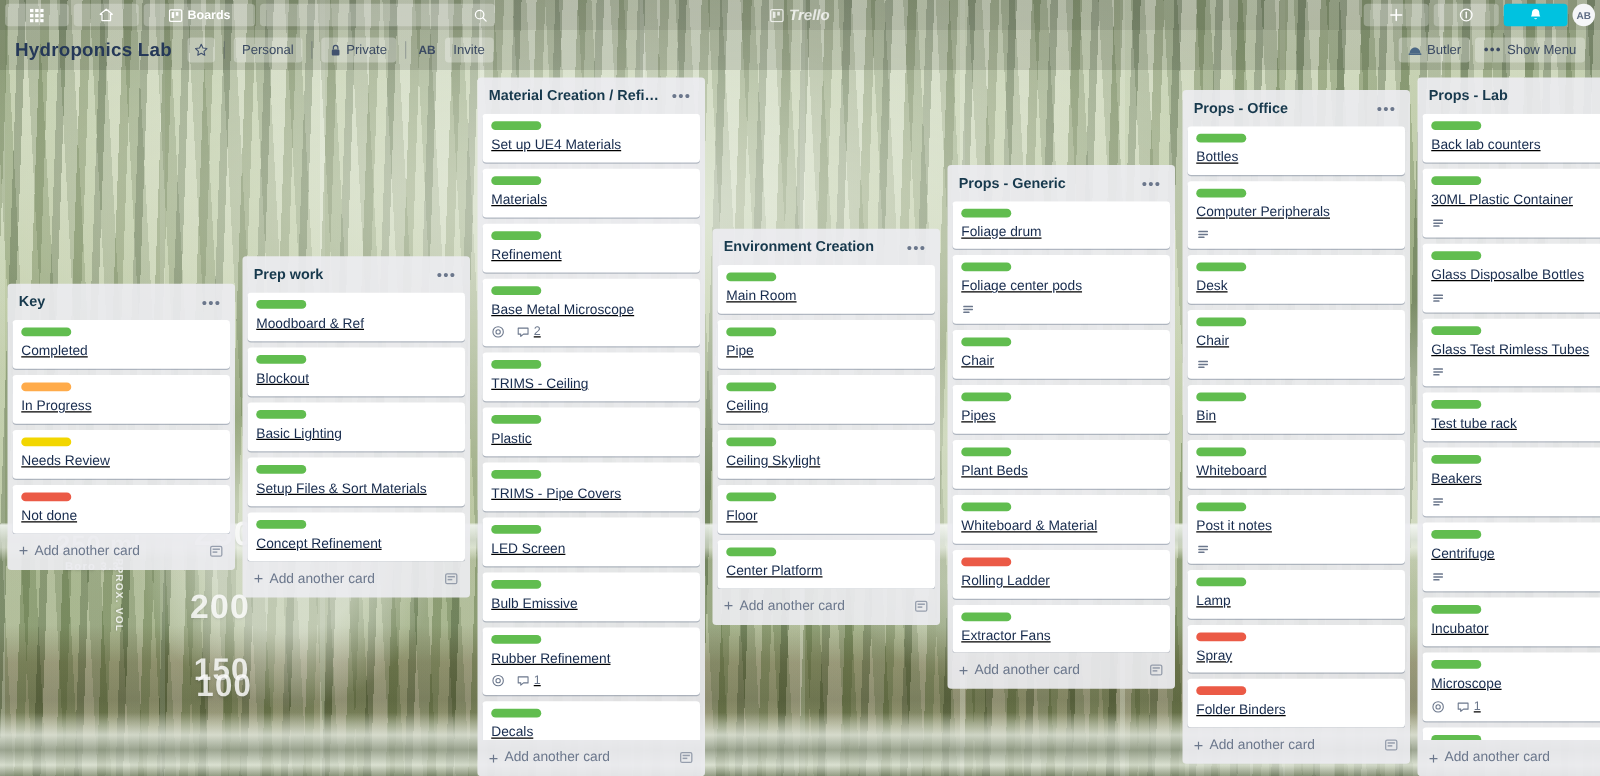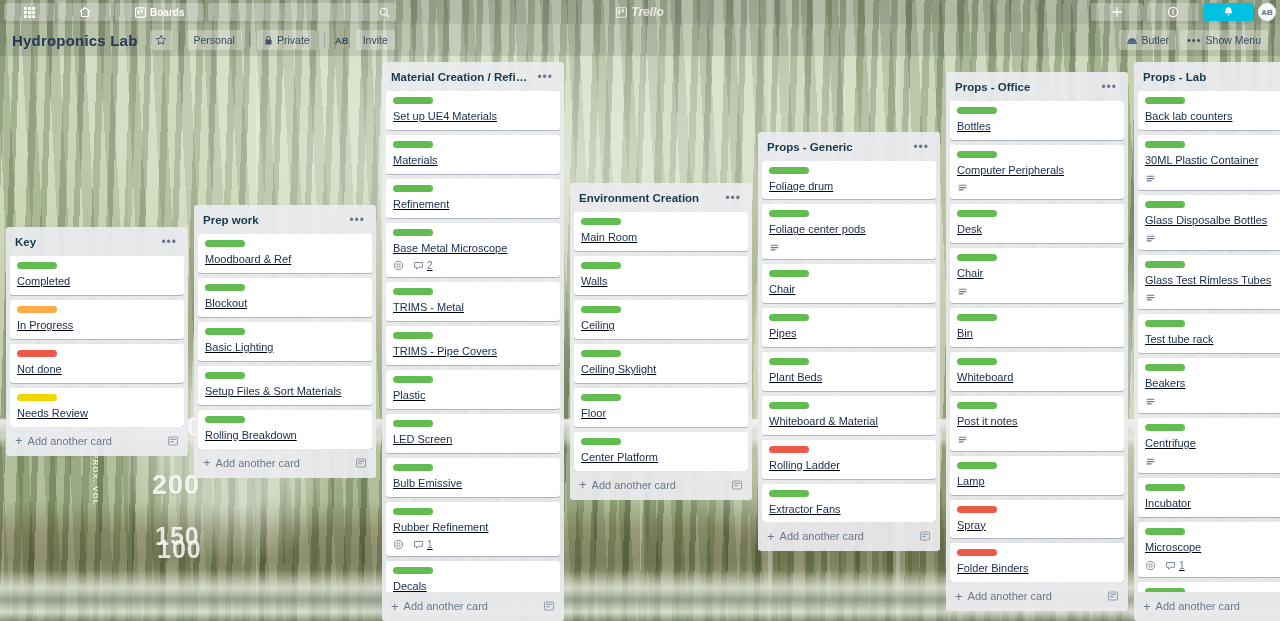--- a/index.html
+++ b/index.html
@@ -339,26 +339,26 @@
       <div class="cards">
         <div class="card">
           <div class="label-bar" style="background: rgb(97, 189, 79);"></div>
           <div class="card-title">Completed</div>
         </div>
         <div class="card">
           <div class="label-bar" style="background: rgb(255, 171, 74);"></div>
           <div class="card-title">In Progress</div>
         </div>
         <div class="card">
+          <div class="label-bar" style="background: rgb(242, 214, 0);"></div>
+          <div class="card-title">Needs Review</div>
+        </div>
+        <div class="card">
           <div class="label-bar" style="background: rgb(235, 90, 70);"></div>
           <div class="card-title">Not done</div>
-        </div>
-        <div class="card">
-          <div class="label-bar" style="background: rgb(242, 214, 0);"></div>
-          <div class="card-title">Needs Review</div>
         </div>
       </div>
       <div class="composer">
         <span class="plus">+</span>
         <span>Add another card</span>
         <span class="composer-spacer"></span>
         <span class="tmpl-icon">
           <svg width="12" height="12" viewBox="0 0 14 14">
             <rect x="1.8" y="2.4" width="10.4" height="9.2" rx="1.4" fill="none" stroke="#6b778c" stroke-width="1.2"></rect>
             <rect x="3.6" y="4.4" width="6.8" height="1.4" fill="#6b778c"></rect>
@@ -384,21 +384,21 @@
         <div class="card">
           <div class="label-bar" style="background: rgb(97, 189, 79);"></div>
           <div class="card-title">Basic Lighting</div>
         </div>
         <div class="card">
           <div class="label-bar" style="background: rgb(97, 189, 79);"></div>
           <div class="card-title">Setup Files &amp; Sort Materials</div>
         </div>
         <div class="card">
           <div class="label-bar" style="background: rgb(97, 189, 79);"></div>
-          <div class="card-title">Rolling Breakdown</div>
+          <div class="card-title">Concept Refinement</div>
         </div>
       </div>
       <div class="composer">
         <span class="plus">+</span>
         <span>Add another card</span>
         <span class="composer-spacer"></span>
         <span class="tmpl-icon">
           <svg width="12" height="12" viewBox="0 0 14 14">
             <rect x="1.8" y="2.4" width="10.4" height="9.2" rx="1.4" fill="none" stroke="#6b778c" stroke-width="1.2"></rect>
             <rect x="3.6" y="4.4" width="6.8" height="1.4" fill="#6b778c"></rect>
@@ -438,29 +438,29 @@
             <span class="badge">
               <svg width="11" height="11" viewBox="0 0 14 14">
                 <path d="M2 3.2h10v6.1H7.4L4.6 11.6V9.3H2z" fill="none" stroke="#6b778c" stroke-width="1.1" stroke-linejoin="round"></path>
               </svg>
               <span>2</span>
             </span>
           </div>
         </div>
         <div class="card">
           <div class="label-bar" style="background: rgb(97, 189, 79);"></div>
-          <div class="card-title">TRIMS - Metal</div>
+          <div class="card-title">TRIMS - Ceiling</div>
+        </div>
+        <div class="card">
+          <div class="label-bar" style="background: rgb(97, 189, 79);"></div>
+          <div class="card-title">Plastic</div>
         </div>
         <div class="card">
           <div class="label-bar" style="background: rgb(97, 189, 79);"></div>
           <div class="card-title">TRIMS - Pipe Covers</div>
-        </div>
-        <div class="card">
-          <div class="label-bar" style="background: rgb(97, 189, 79);"></div>
-          <div class="card-title">Plastic</div>
         </div>
         <div class="card">
           <div class="label-bar" style="background: rgb(97, 189, 79);"></div>
           <div class="card-title">LED Screen</div>
         </div>
         <div class="card">
           <div class="label-bar" style="background: rgb(97, 189, 79);"></div>
           <div class="card-title">Bulb Emissive</div>
         </div>
         <div class="card">
@@ -504,21 +504,21 @@
         <div class="list-title">Environment Creation</div>
         <div class="list-menu">•••</div>
       </div>
       <div class="cards">
         <div class="card">
           <div class="label-bar" style="background: rgb(97, 189, 79);"></div>
           <div class="card-title">Main Room</div>
         </div>
         <div class="card">
           <div class="label-bar" style="background: rgb(97, 189, 79);"></div>
-          <div class="card-title">Walls</div>
+          <div class="card-title">Pipe</div>
         </div>
         <div class="card">
           <div class="label-bar" style="background: rgb(97, 189, 79);"></div>
           <div class="card-title">Ceiling</div>
         </div>
         <div class="card">
           <div class="label-bar" style="background: rgb(97, 189, 79);"></div>
           <div class="card-title">Ceiling Skylight</div>
         </div>
         <div class="card">

